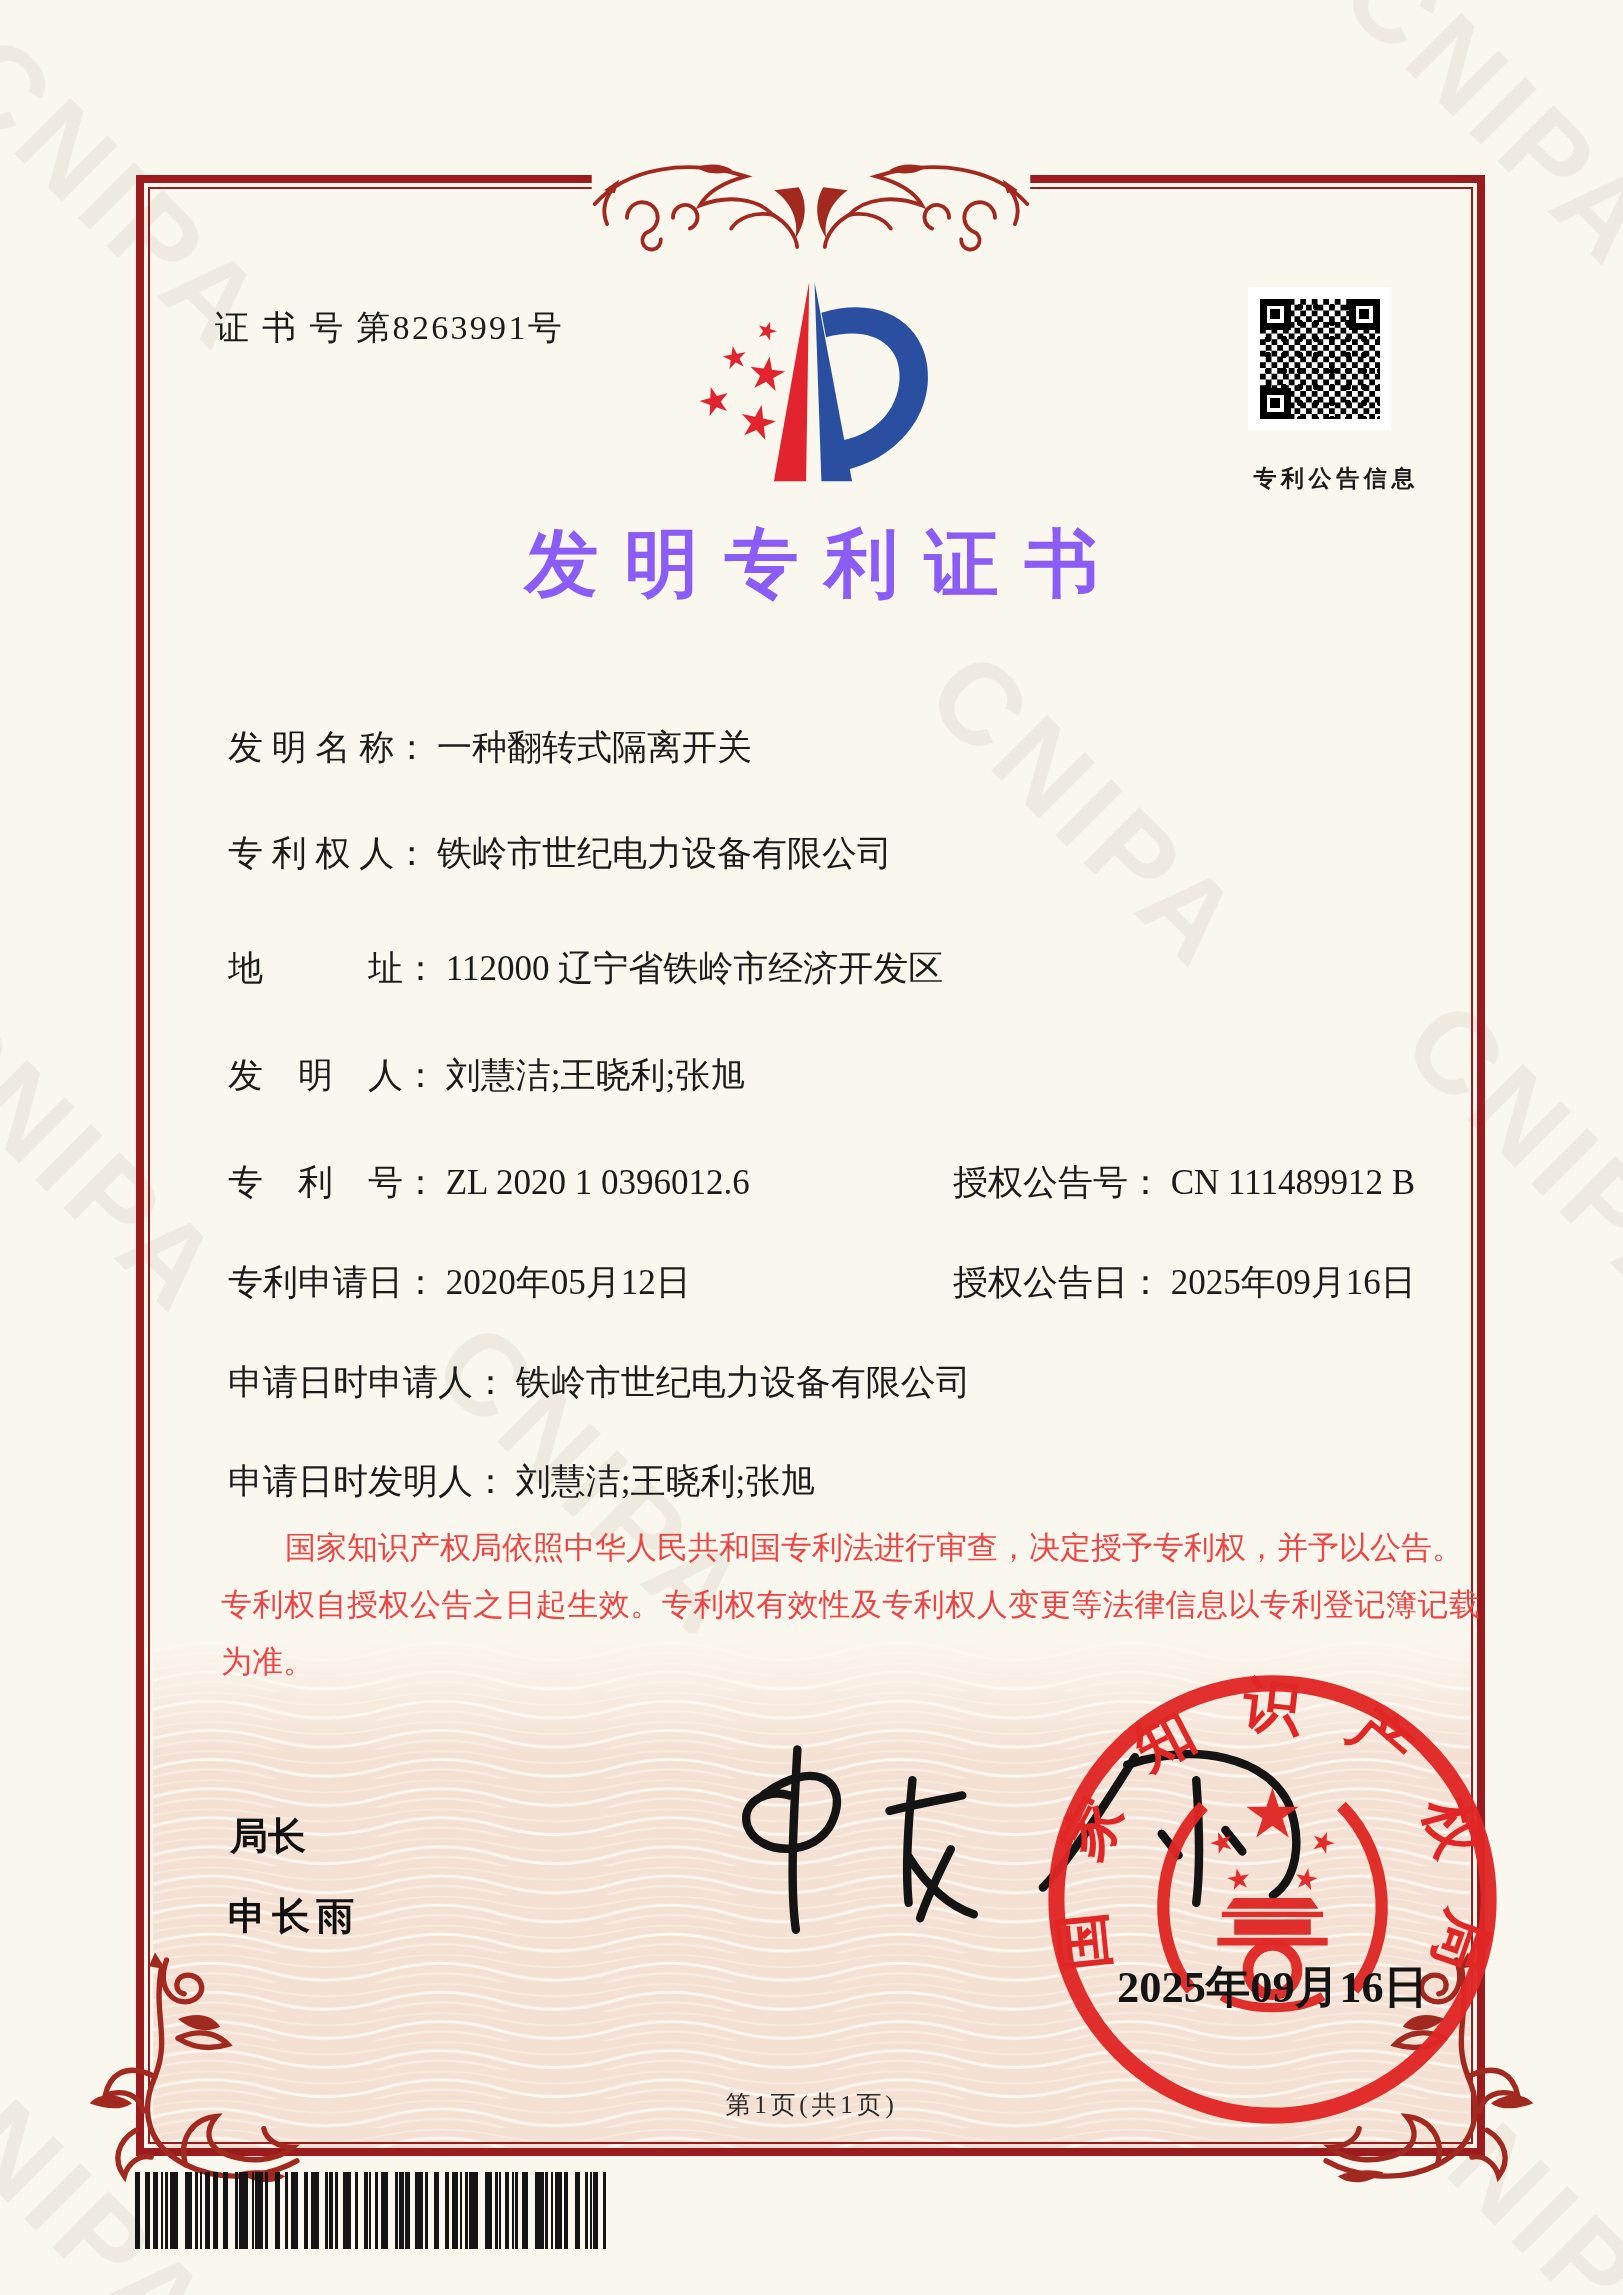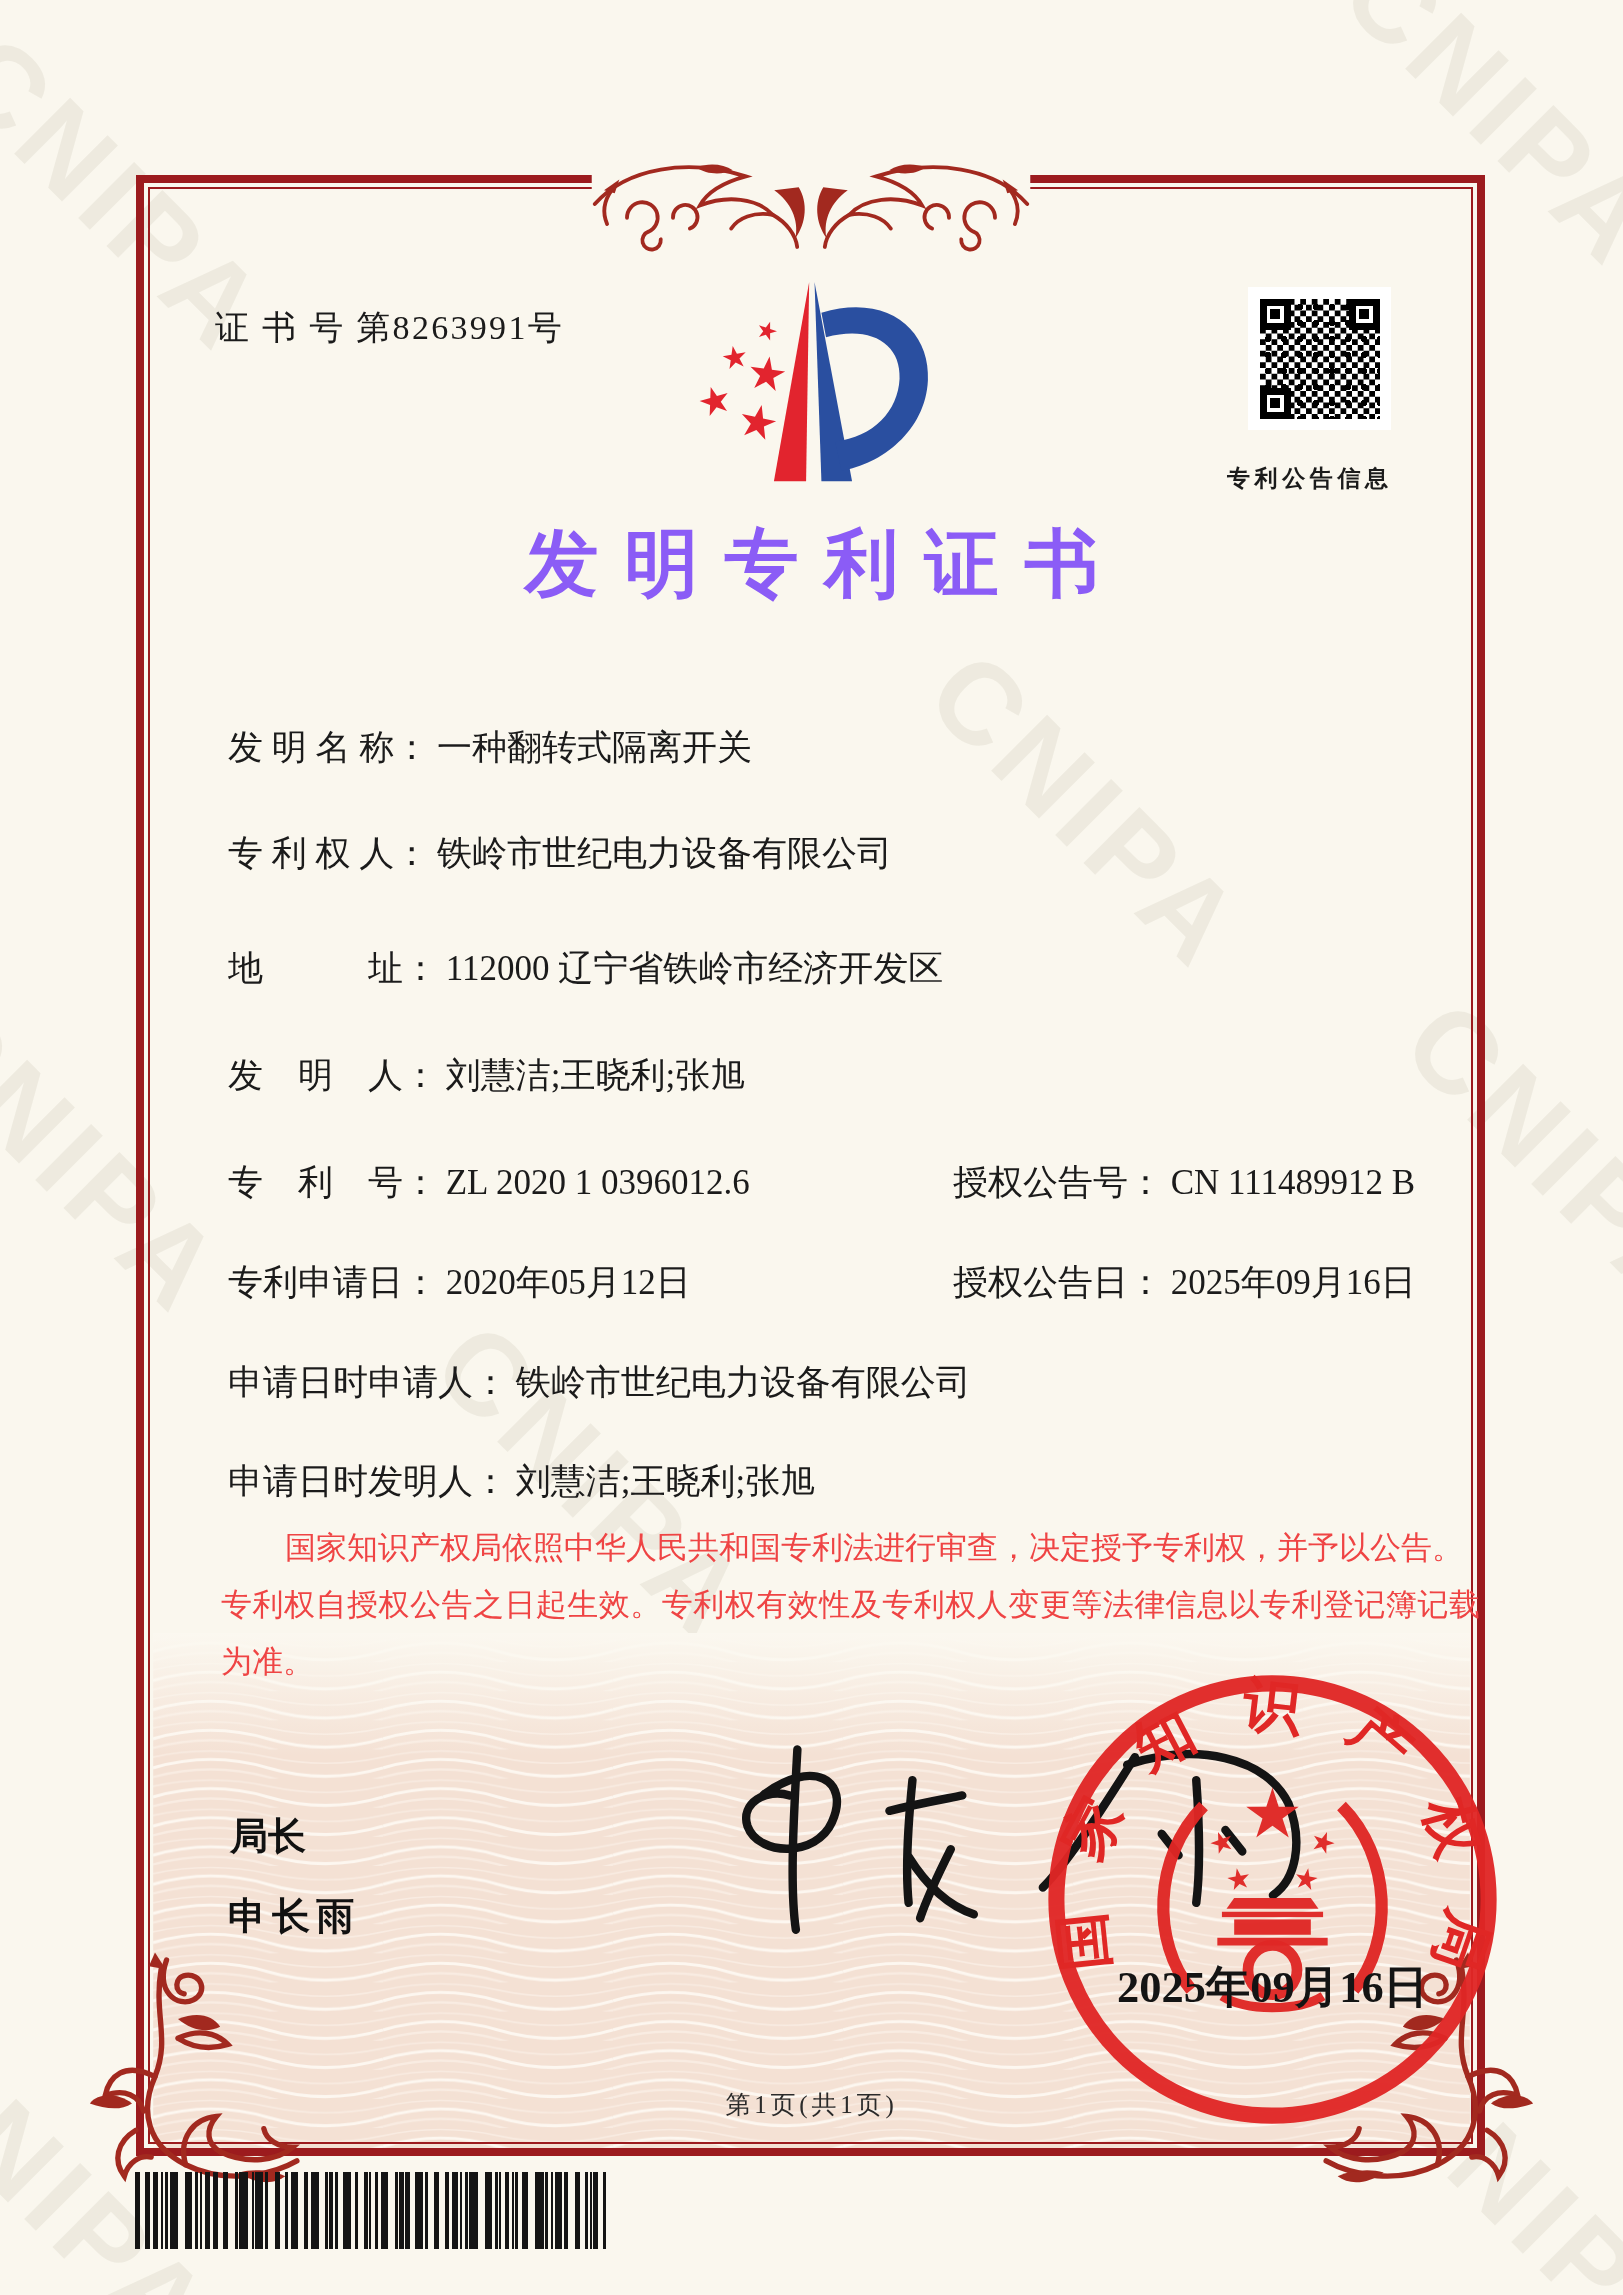--- a/index.html
+++ b/index.html
@@ -33,21 +33,21 @@
   .logo{position:absolute; left:659px; top:265px; width:285px; height:238px; z-index:5;}
   .qr-box{position:absolute; left:1248px; top:287px; width:143px; height:143px; background:#fff; z-index:5;}
   .qr{position:absolute; inset:11.5px; background-color:#fff;
     background-image:
       conic-gradient(#000 90deg, transparent 90deg 180deg, #000 180deg 270deg, transparent 270deg),
       radial-gradient(#000 3.1px, transparent 3.1px);
     background-size:11.5px 11.5px, 16px 16px;}
   .qr .f{position:absolute; width:31px; height:31px; border:7px solid #000; background:#fff; box-sizing:border-box;}
   .qr .f::after{content:''; position:absolute; inset:3.8px; background:#000;}
   .qr .f.tl{left:0; top:0;} .qr .f.tr{right:0; top:0;} .qr .f.bl{left:0; bottom:0;}
-  .qr-label{position:absolute; left:1227px; top:463px; width:192px; text-align:left;
+  .qr-label{position:absolute; left:1227px; top:463px; width:192px; text-align:right;
     font-size:23px; font-weight:bold; letter-spacing:4.6px; z-index:5;}
   .title{position:absolute; left:0; top:515px; width:1623px; text-align:center;
     font-size:74px; font-weight:bold; letter-spacing:26px; text-indent:26px; color:#8b5cf6; z-index:5;}
   
   .row{position:absolute; left:228px; width:1257px; height:49px; font-size:35px; z-index:5; white-space:nowrap;}
   .row .lab{display:inline-block;}
   .row .val{margin-left:7.7px;}
   .row .col2{position:absolute; left:725px; top:0;}
   .r1{top:724px;} .r2{top:830px;} .r3{top:945px;} .r4{top:1052px;}
   .r5{top:1159px;} .r6{top:1259px;} .r7{top:1359px;} .r8{top:1458px;}

